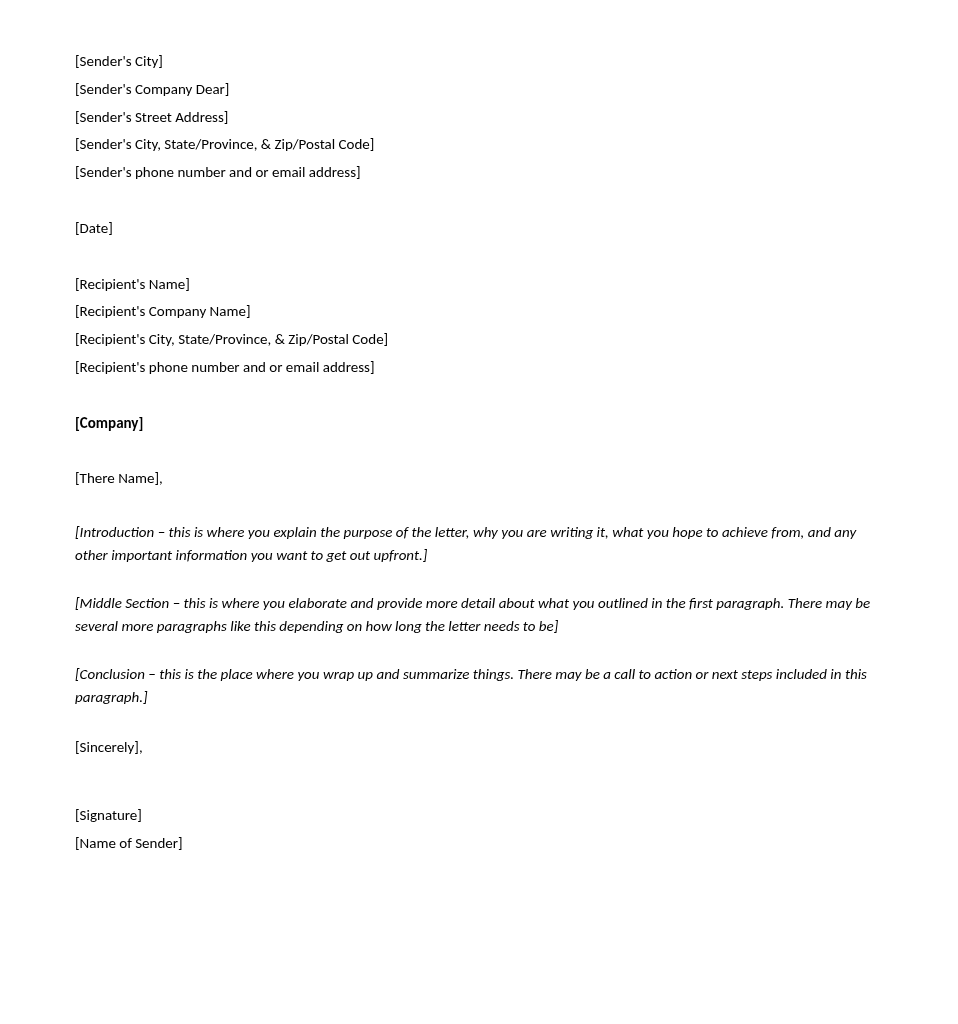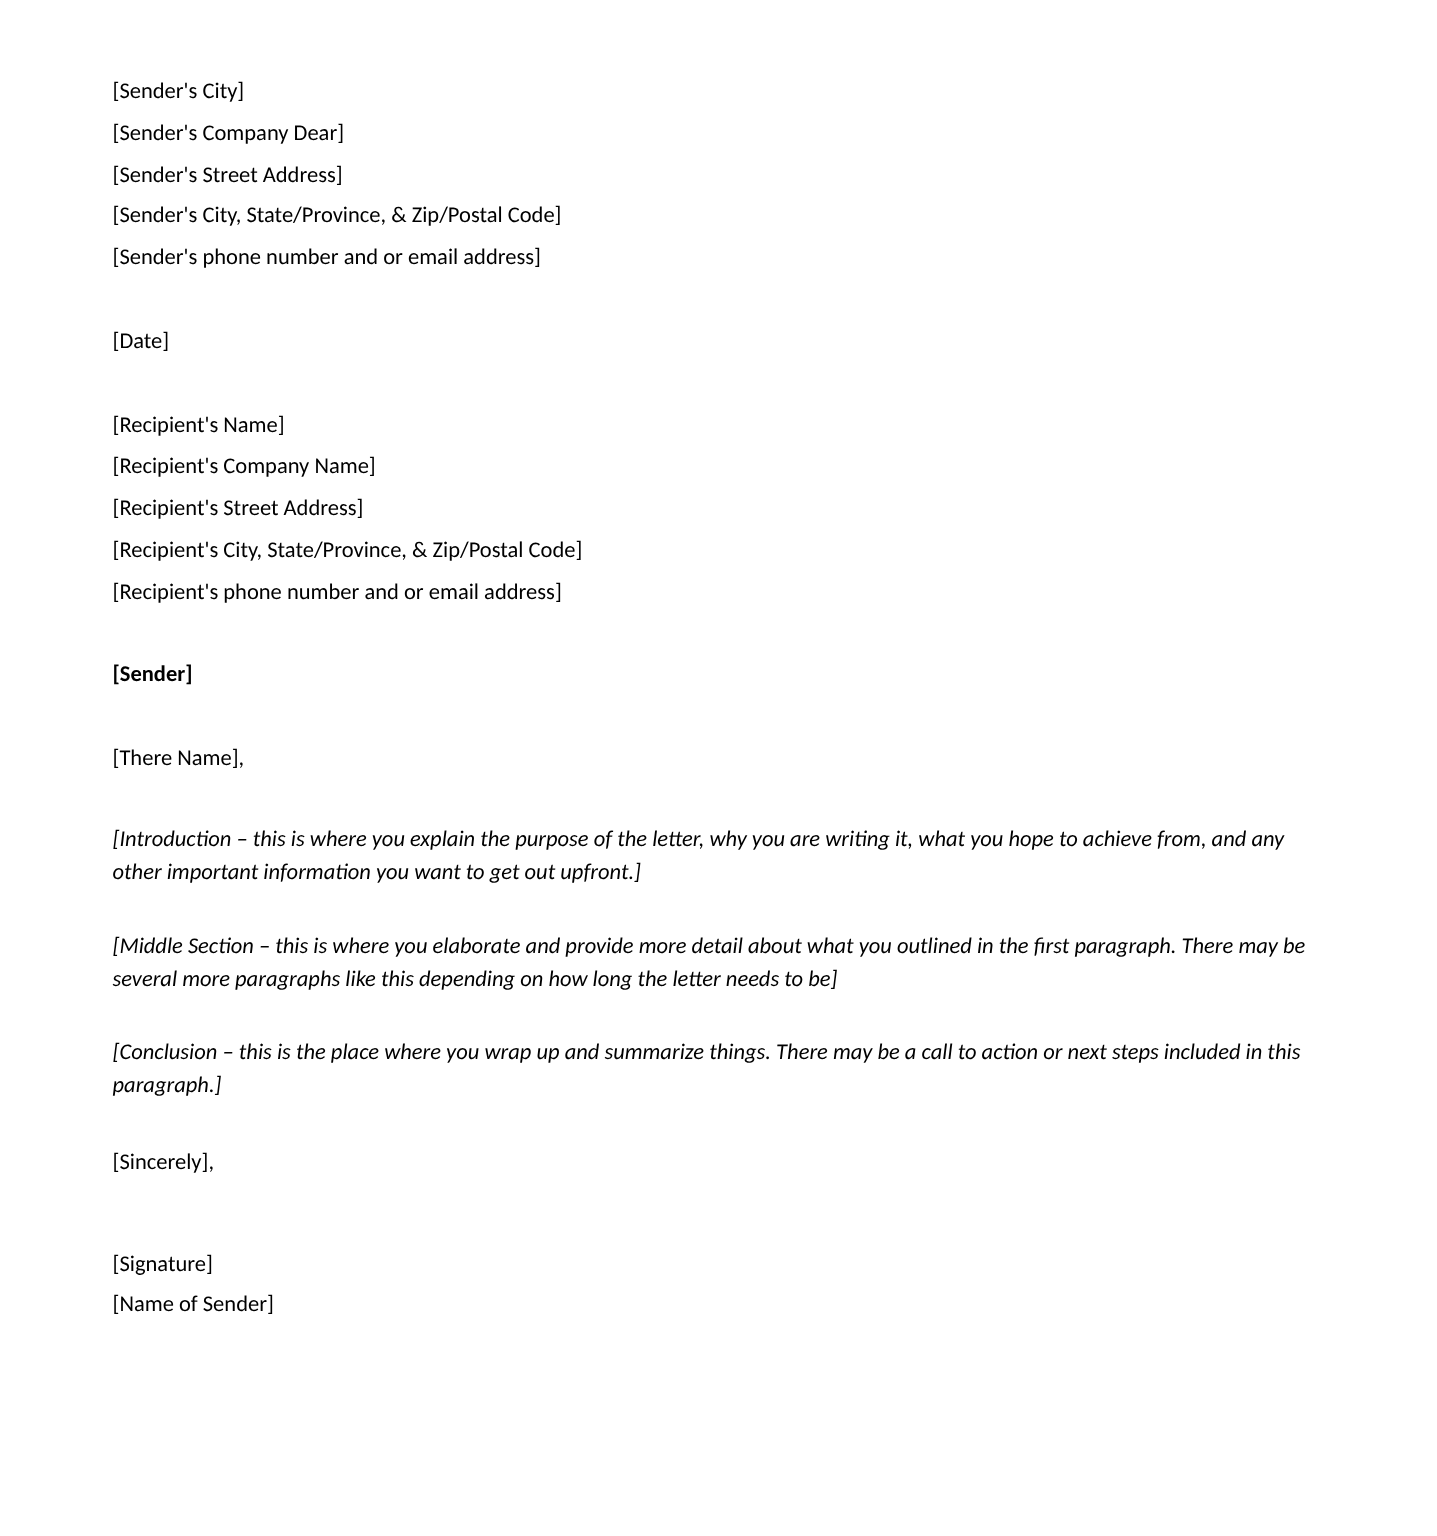--- a/index.html
+++ b/index.html
@@ -54,27 +54,26 @@
   <div class="line">[Sender's phone number and or email address]</div>
 </div>
 
 <div class="block">
   <div class="line">[Date]</div>
 </div>
 
 <div class="block">
   <div class="line">[Recipient's Name]</div>
   <div class="line">[Recipient's Company Name]</div>
-  <div class="line">[Recipient's Street Address]</div>
   <div class="line">[Recipient's City, State/Province, &amp; Zip/Postal Code]</div>
   <div class="line">[Recipient's phone number and or email address]</div>
 </div>
 
 <div class="subject-block">
-  <div class="line bold">[Sender]</div>
+  <div class="line bold">[Company]</div>
 </div>
 
 <div class="salutation-block">
   <div class="line">[There Name],</div>
 </div>
 
 <div class="paragraph">[Introduction – this is where you explain the purpose of the letter, why you are writing it, what you hope to achieve from, and any other important information you want to get out upfront.]</div>
 
 <div class="paragraph">[Middle Section – this is where you elaborate and provide more detail about what you outlined in the first paragraph. There may be several more paragraphs like this depending on how long the letter needs to be]</div>
 

